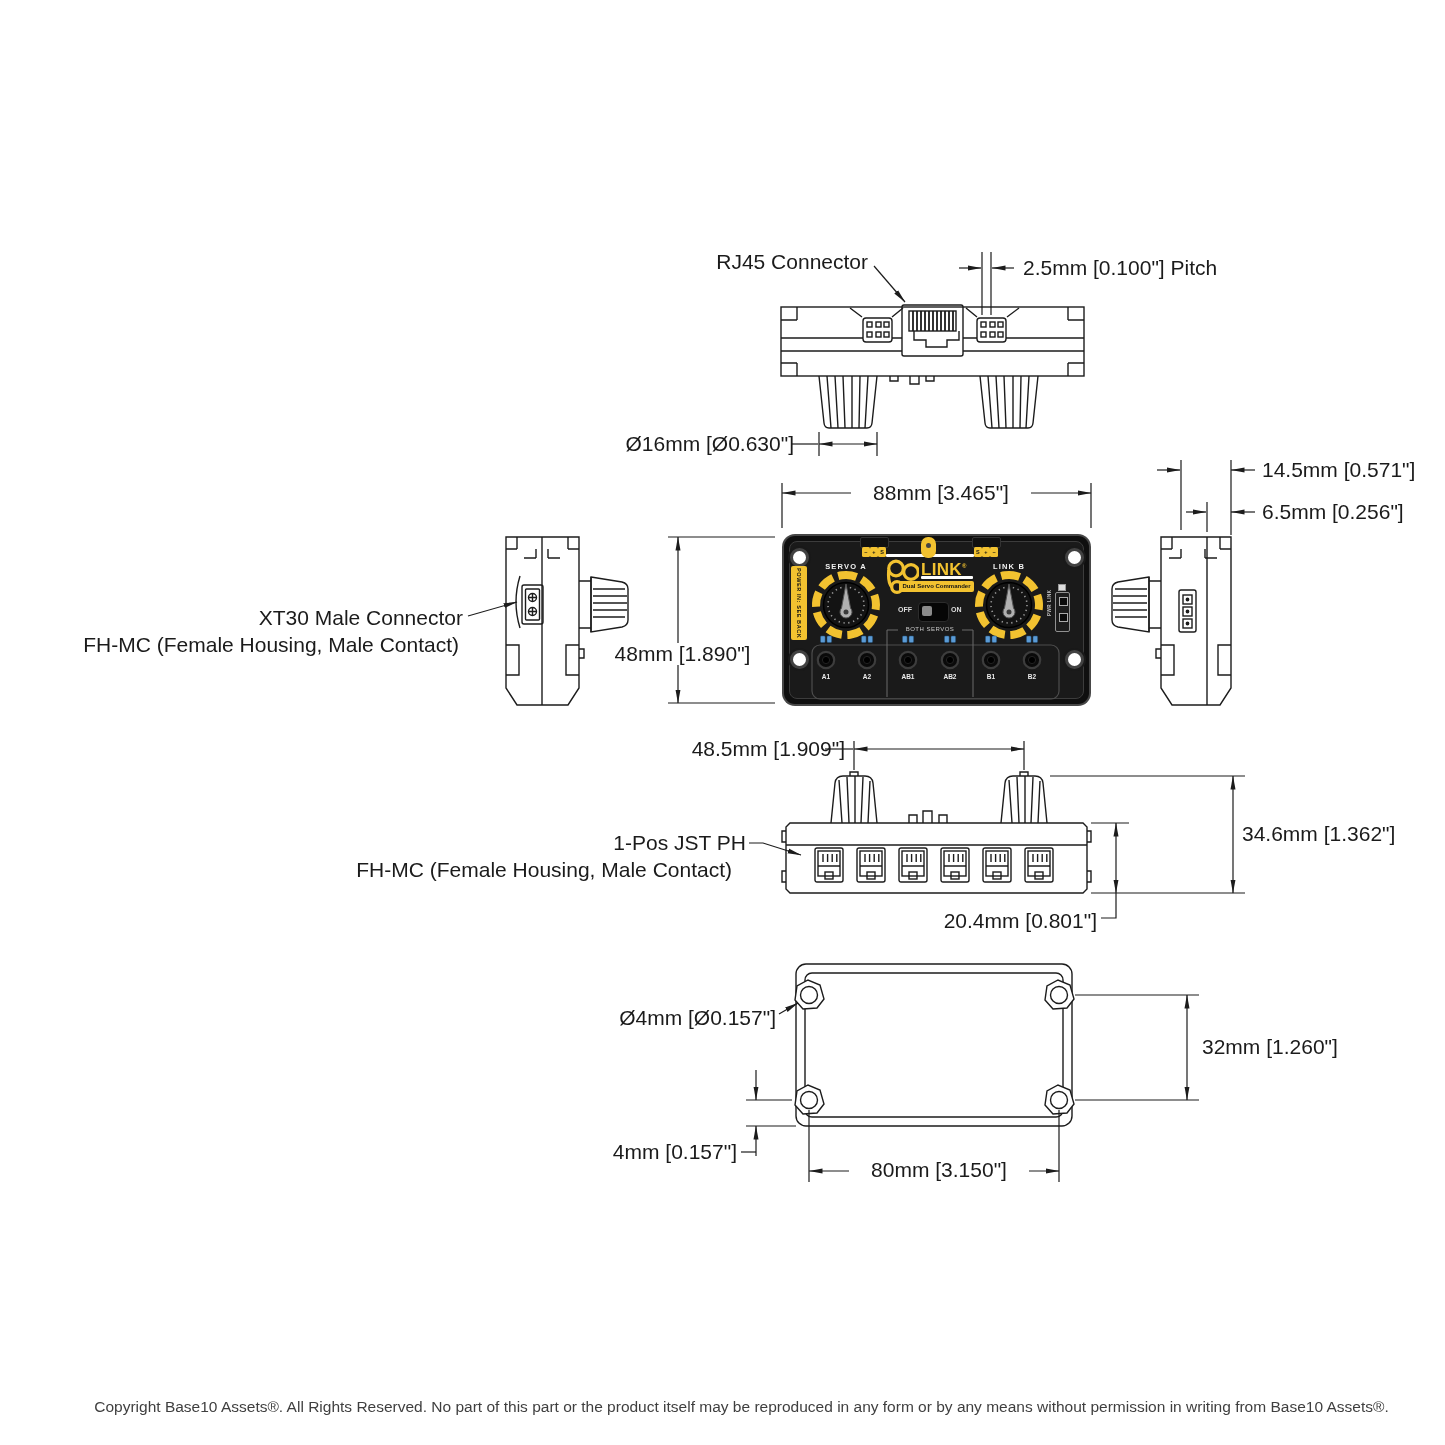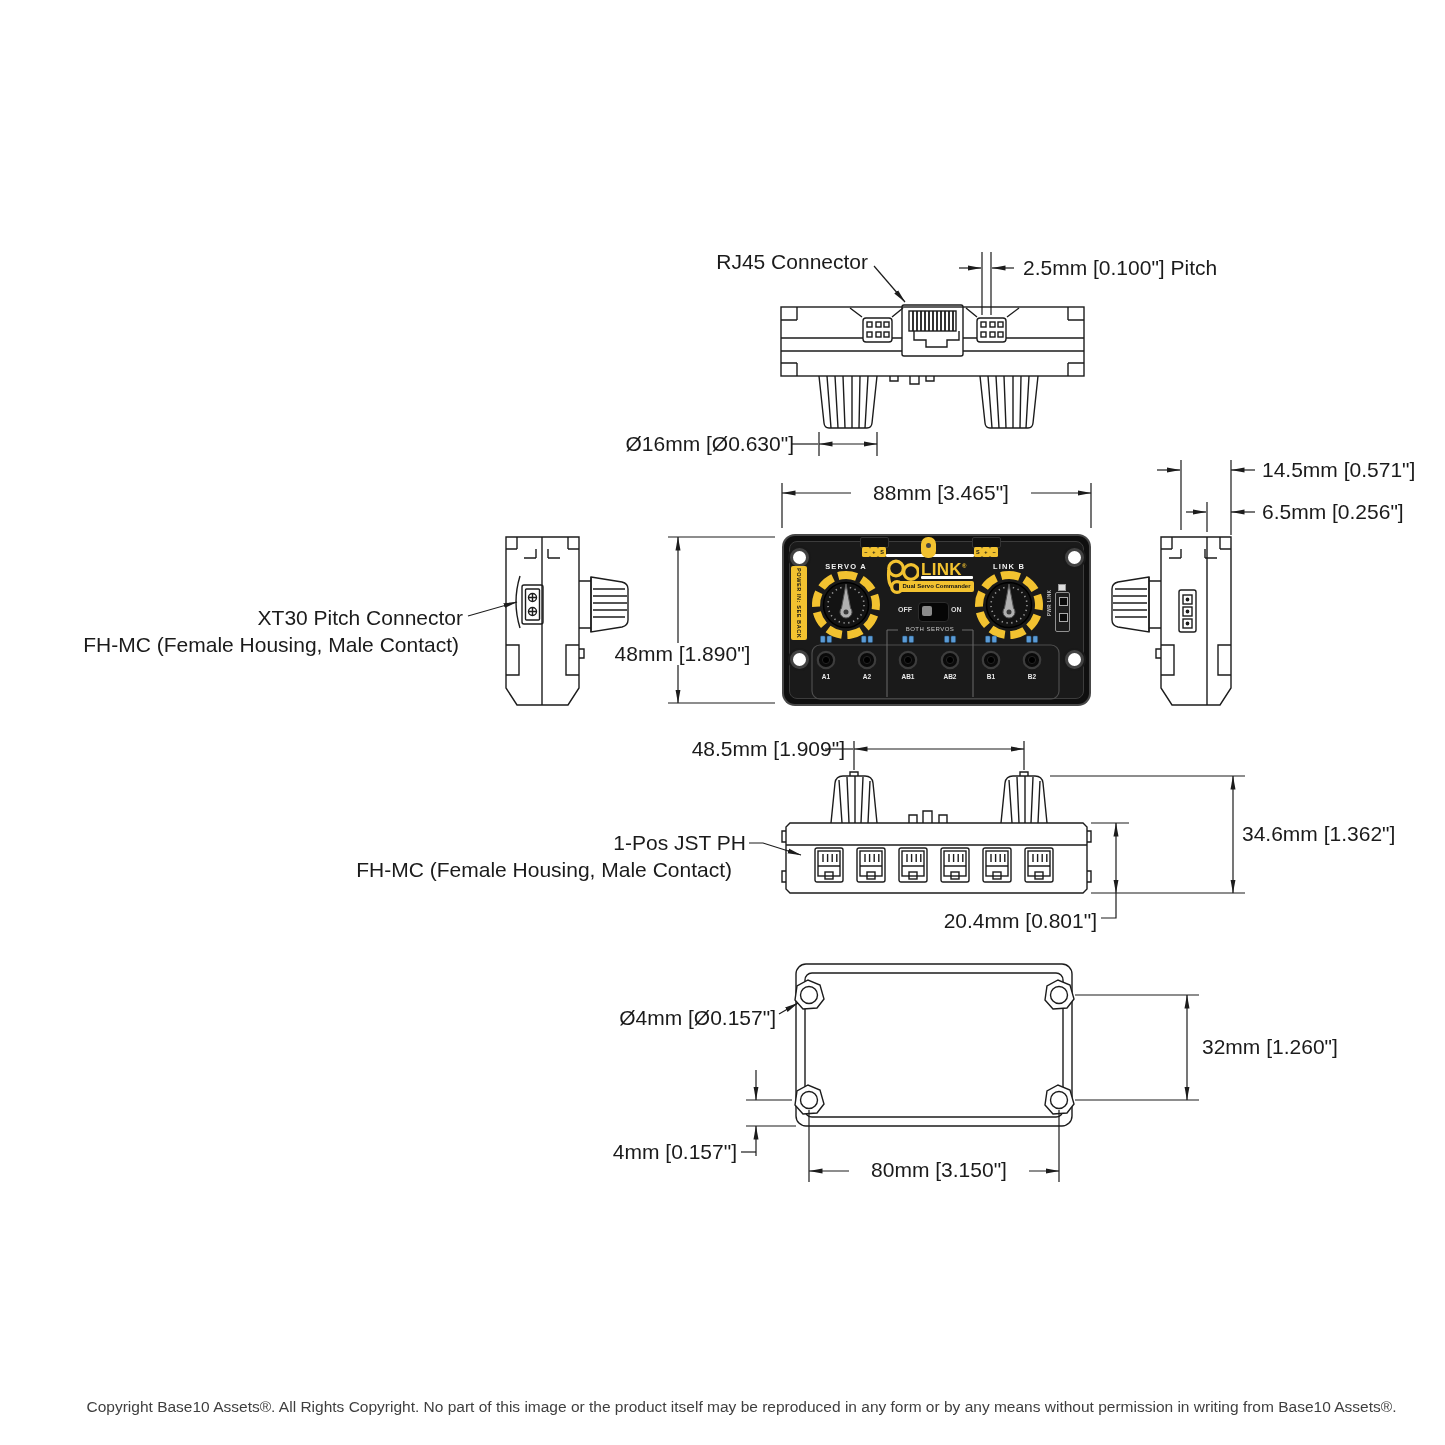--- a/index.html
+++ b/index.html
@@ -263,21 +263,21 @@
     </g>
   </svg>
 
   <div class="lbl r" style="left:619px;width:230px;top:251px;">RJ45 Connector</div>
   <div class="lbl" style="left:1004px;top:257px;">2.5mm [0.100"] Pitch</div>
   <div class="lbl r" style="left:555px;width:220px;top:433px;">Ø16mm [Ø0.630"]</div>
   <div class="lbl c bgw" style="left:832px;width:170px;top:482px;">88mm [3.465"]</div>
   <div class="lbl c bgw" style="left:571px;width:175px;top:643px;">48mm [1.890"]</div>
   <div class="lbl" style="left:1243px;top:459px;">14.5mm [0.571"]</div>
   <div class="lbl" style="left:1243px;top:501px;">6.5mm [0.256"]</div>
-  <div class="lbl r" style="left:144px;width:300px;top:607px;">XT30 Pitch Connector</div>
+  <div class="lbl r" style="left:144px;width:300px;top:607px;">XT30 Male Connector</div>
   <div class="lbl r" style="left:60px;width:380px;top:634px;">FH-MC (Female Housing, Male Contact)</div>
   <div class="lbl r" style="left:566px;width:260px;top:738px;">48.5mm [1.909"]</div>
   <div class="lbl" style="left:1223px;top:823px;">34.6mm [1.362"]</div>
   <div class="lbl r" style="left:427px;width:300px;top:832px;">1-Pos JST PH</div>
   <div class="lbl r" style="left:333px;width:380px;top:859px;">FH-MC (Female Housing, Male Contact)</div>
   <div class="lbl r" style="left:818px;width:260px;top:910px;">20.4mm [0.801"]</div>
   <div class="lbl r" style="left:457px;width:300px;top:1007px;">Ø4mm [Ø0.157"]</div>
   <div class="lbl" style="left:1183px;top:1036px;">32mm [1.260"]</div>
   <div class="lbl r" style="left:468px;width:250px;top:1141px;">4mm [0.157"]</div>
   <div class="lbl c bgw" style="left:830px;width:170px;top:1159px;">80mm [3.150"]</div>
@@ -393,14 +393,14 @@
     <div class="pwrsq"></div>
     <div class="pwrcomp">
       <i style="top:4px;"></i>
       <i style="top:20px;"></i>
     </div>
     <div class="pwrtxt">
       <span>PWR</span><span>LINK</span>
     </div>
   </div>
 
-  <div id="copyright">Copyright Base10 Assets®.  All Rights Copyright. No part of this image or the product itself may be reproduced in any form or by any means without permission in writing from Base10 Assets®.</div>
+  <div id="copyright">Copyright Base10 Assets®.  All Rights Reserved. No part of this part or the product itself may be reproduced in any form or by any means without permission in writing from Base10 Assets®.</div>
 </div>
 
 </body></html>

